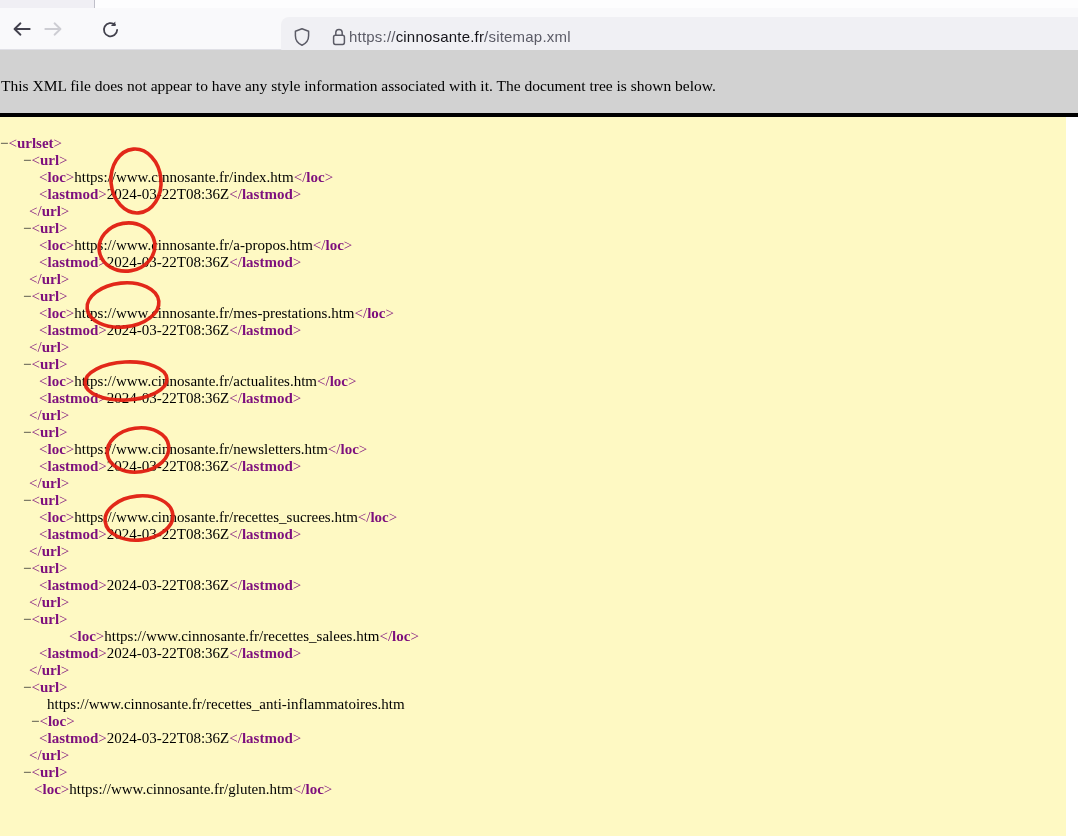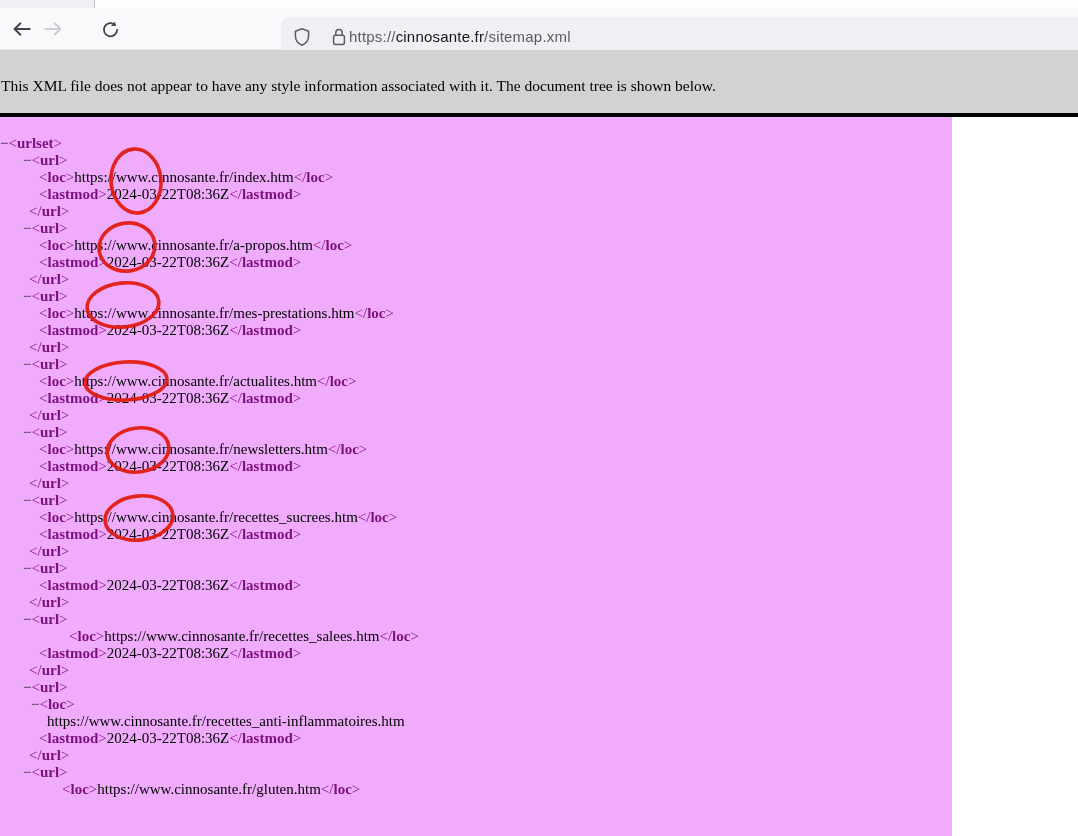--- a/index.html
+++ b/index.html
@@ -37,22 +37,22 @@
   
   .banner {
     position: absolute; left: 0; top: 50px; width: 1078px; height: 67px;
     background: #d2d2d2; border-bottom: 4px solid #000000;
     font-family: "Liberation Serif", "DejaVu Serif", serif;
     font-size: 15.5px; color: #000; padding: 27px 0 0 1px;
   }
 
   
   .content {
-    position: absolute; left: 0; top: 117px; width: 952px; bottom: 0;
-    overflow: hidden; background: #f0abfc;
+    position: absolute; left: 0; top: 117px; width: 1066px; bottom: 0;
+    overflow: hidden; background: #fef9c3;
     font-family: "Liberation Serif", "DejaVu Serif", serif;
     font-size: 15px; line-height: 17px; color: #000;
     padding-top: 18px;
   }
   .xline { white-space: nowrap; }
   .twisty { color: #2b2b2b; margin-right: 0px; cursor: pointer; }
   .bracket { color: #7d0f7d; }
   .tagname { color: #7d0f7d; font-weight: bold; }
   .tval { color: #000; }
 
@@ -135,26 +135,26 @@
       <div class="xline" style="padding-left: 39px;"><span class="bracket">&lt;</span><span class="tagname">lastmod</span><span class="bracket">&gt;</span><span class="tval">2024-03-22T08:36Z</span><span class="bracket">&lt;/</span><span class="tagname">lastmod</span><span class="bracket">&gt;</span></div>
       <div class="xline" style="padding-left: 29px;"><span class="bracket">&lt;/</span><span class="tagname">url</span><span class="bracket">&gt;</span></div>
       <div class="xline" style="padding-left: 23px;"><span class="twisty">−</span><span class="bracket">&lt;</span><span class="tagname">url</span><span class="bracket">&gt;</span></div>
       <div class="xline" style="padding-left: 39px;"><span class="bracket">&lt;</span><span class="tagname">lastmod</span><span class="bracket">&gt;</span><span class="tval">2024-03-22T08:36Z</span><span class="bracket">&lt;/</span><span class="tagname">lastmod</span><span class="bracket">&gt;</span></div>
       <div class="xline" style="padding-left: 29px;"><span class="bracket">&lt;/</span><span class="tagname">url</span><span class="bracket">&gt;</span></div>
       <div class="xline" style="padding-left: 23px;"><span class="twisty">−</span><span class="bracket">&lt;</span><span class="tagname">url</span><span class="bracket">&gt;</span></div>
       <div class="xline" style="padding-left: 39px; margin-left: 30px;"><span class="bracket">&lt;</span><span class="tagname">loc</span><span class="bracket">&gt;</span><span class="tval">https://www.cinnosante.fr/recettes_salees.htm</span><span class="bracket">&lt;/</span><span class="tagname">loc</span><span class="bracket">&gt;</span></div>
       <div class="xline" style="padding-left: 39px;"><span class="bracket">&lt;</span><span class="tagname">lastmod</span><span class="bracket">&gt;</span><span class="tval">2024-03-22T08:36Z</span><span class="bracket">&lt;/</span><span class="tagname">lastmod</span><span class="bracket">&gt;</span></div>
       <div class="xline" style="padding-left: 29px;"><span class="bracket">&lt;/</span><span class="tagname">url</span><span class="bracket">&gt;</span></div>
       <div class="xline" style="padding-left: 23px;"><span class="twisty">−</span><span class="bracket">&lt;</span><span class="tagname">url</span><span class="bracket">&gt;</span></div>
+      <div class="xline" style="padding-left: 47px;"><span class="tval">https://www.cinnosante.fr/recettes_anti-inflammatoires.htm</span></div>
       <div class="xline" style="padding-left: 31px;"><span class="twisty">−</span><span class="bracket">&lt;</span><span class="tagname">loc</span><span class="bracket">&gt;</span></div>
-      <div class="xline" style="padding-left: 47px;"><span class="tval">https://www.cinnosante.fr/recettes_anti-inflammatoires.htm</span></div>
       <div class="xline" style="padding-left: 39px;"><span class="bracket">&lt;</span><span class="tagname">lastmod</span><span class="bracket">&gt;</span><span class="tval">2024-03-22T08:36Z</span><span class="bracket">&lt;/</span><span class="tagname">lastmod</span><span class="bracket">&gt;</span></div>
       <div class="xline" style="padding-left: 29px;"><span class="bracket">&lt;/</span><span class="tagname">url</span><span class="bracket">&gt;</span></div>
       <div class="xline" style="padding-left: 23px;"><span class="twisty">−</span><span class="bracket">&lt;</span><span class="tagname">url</span><span class="bracket">&gt;</span></div>
-      <div class="xline" style="padding-left: 62px;"><span class="bracket">&lt;</span><span class="tagname">loc</span><span class="bracket">&gt;</span><span class="tval">https://www.cinnosante.fr/gluten.htm</span><span class="bracket">&lt;/</span><span class="tagname">loc</span><span class="bracket">&gt;</span></div>
+      <div class="xline" style="padding-left: 34px;"><span class="bracket">&lt;</span><span class="tagname">loc</span><span class="bracket">&gt;</span><span class="tval">https://www.cinnosante.fr/gluten.htm</span><span class="bracket">&lt;/</span><span class="tagname">loc</span><span class="bracket">&gt;</span></div>
     </div>
 
   <svg class="annots" id="annot-svg" width="1078" height="836" viewBox="0 0 1078 836">
       <ellipse cx="136" cy="181" rx="25" ry="32" transform="rotate(-5 136 181)" stroke="#e01c10"></ellipse>
       <ellipse cx="127" cy="247" rx="28" ry="24" transform="rotate(-10 127 247)" stroke="#e01c10"></ellipse>
       <ellipse cx="123" cy="305" rx="36" ry="22" transform="rotate(-6 123 305)" stroke="#e01c10"></ellipse>
       <ellipse cx="126" cy="381" rx="41" ry="19" transform="rotate(-3 126 381)" stroke="#e01c10"></ellipse>
       <ellipse cx="138" cy="450" rx="31" ry="22" transform="rotate(-8 138 450)" stroke="#e01c10"></ellipse>
       <ellipse cx="139" cy="518" rx="34" ry="22" transform="rotate(-6 139 518)" stroke="#e01c10"></ellipse>
     </svg>

